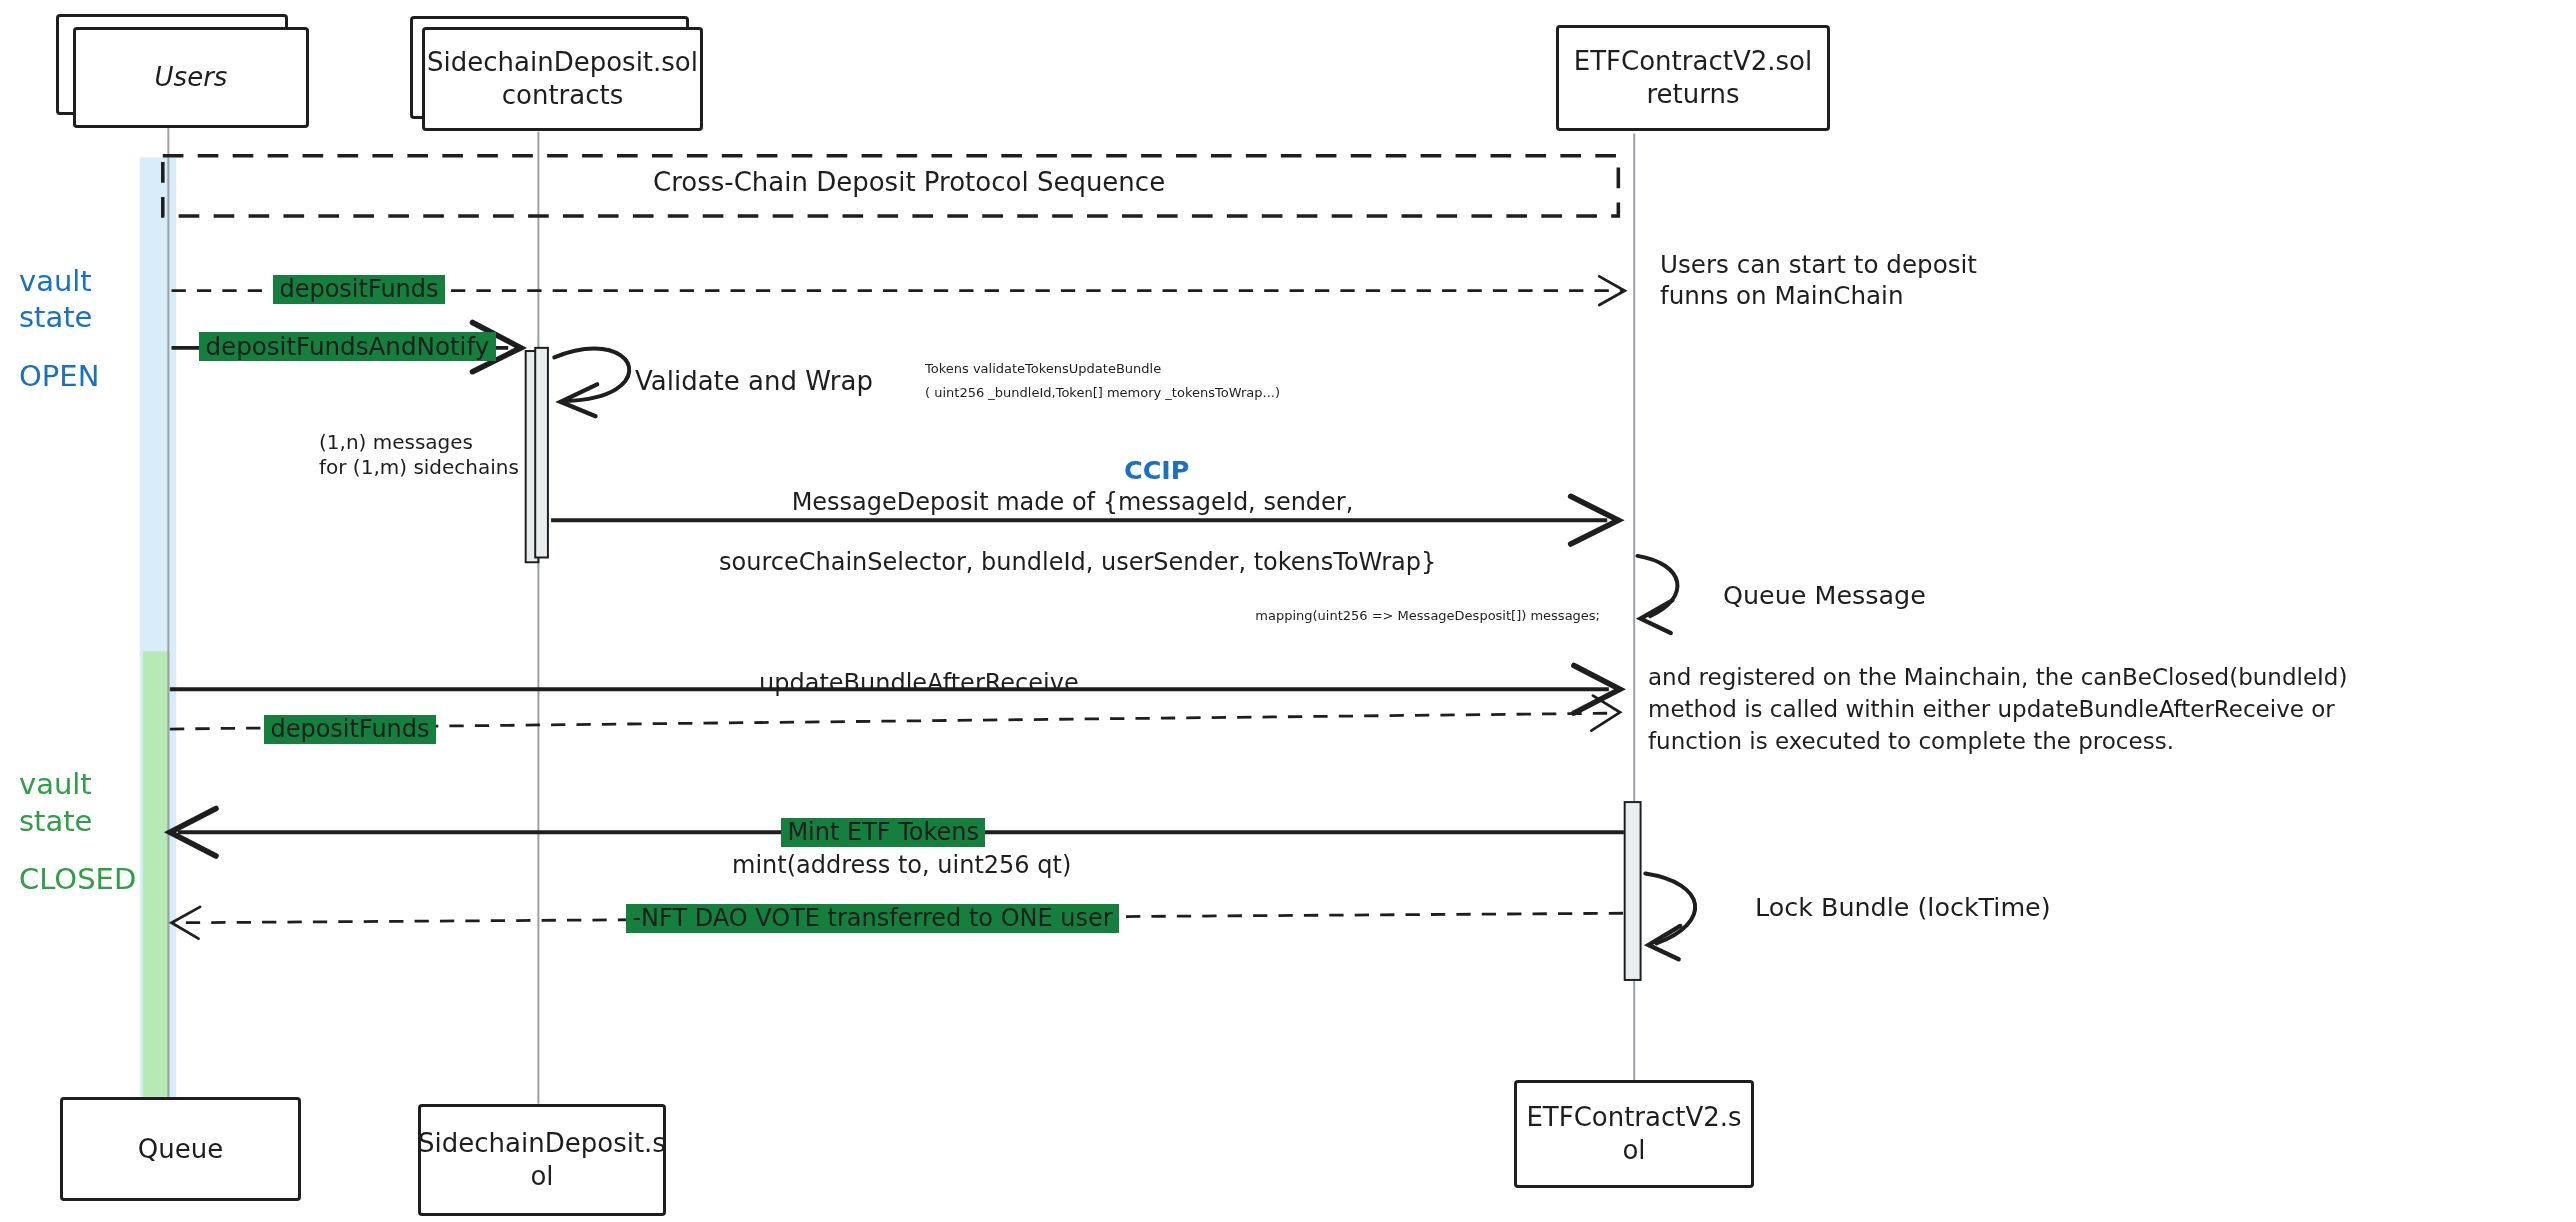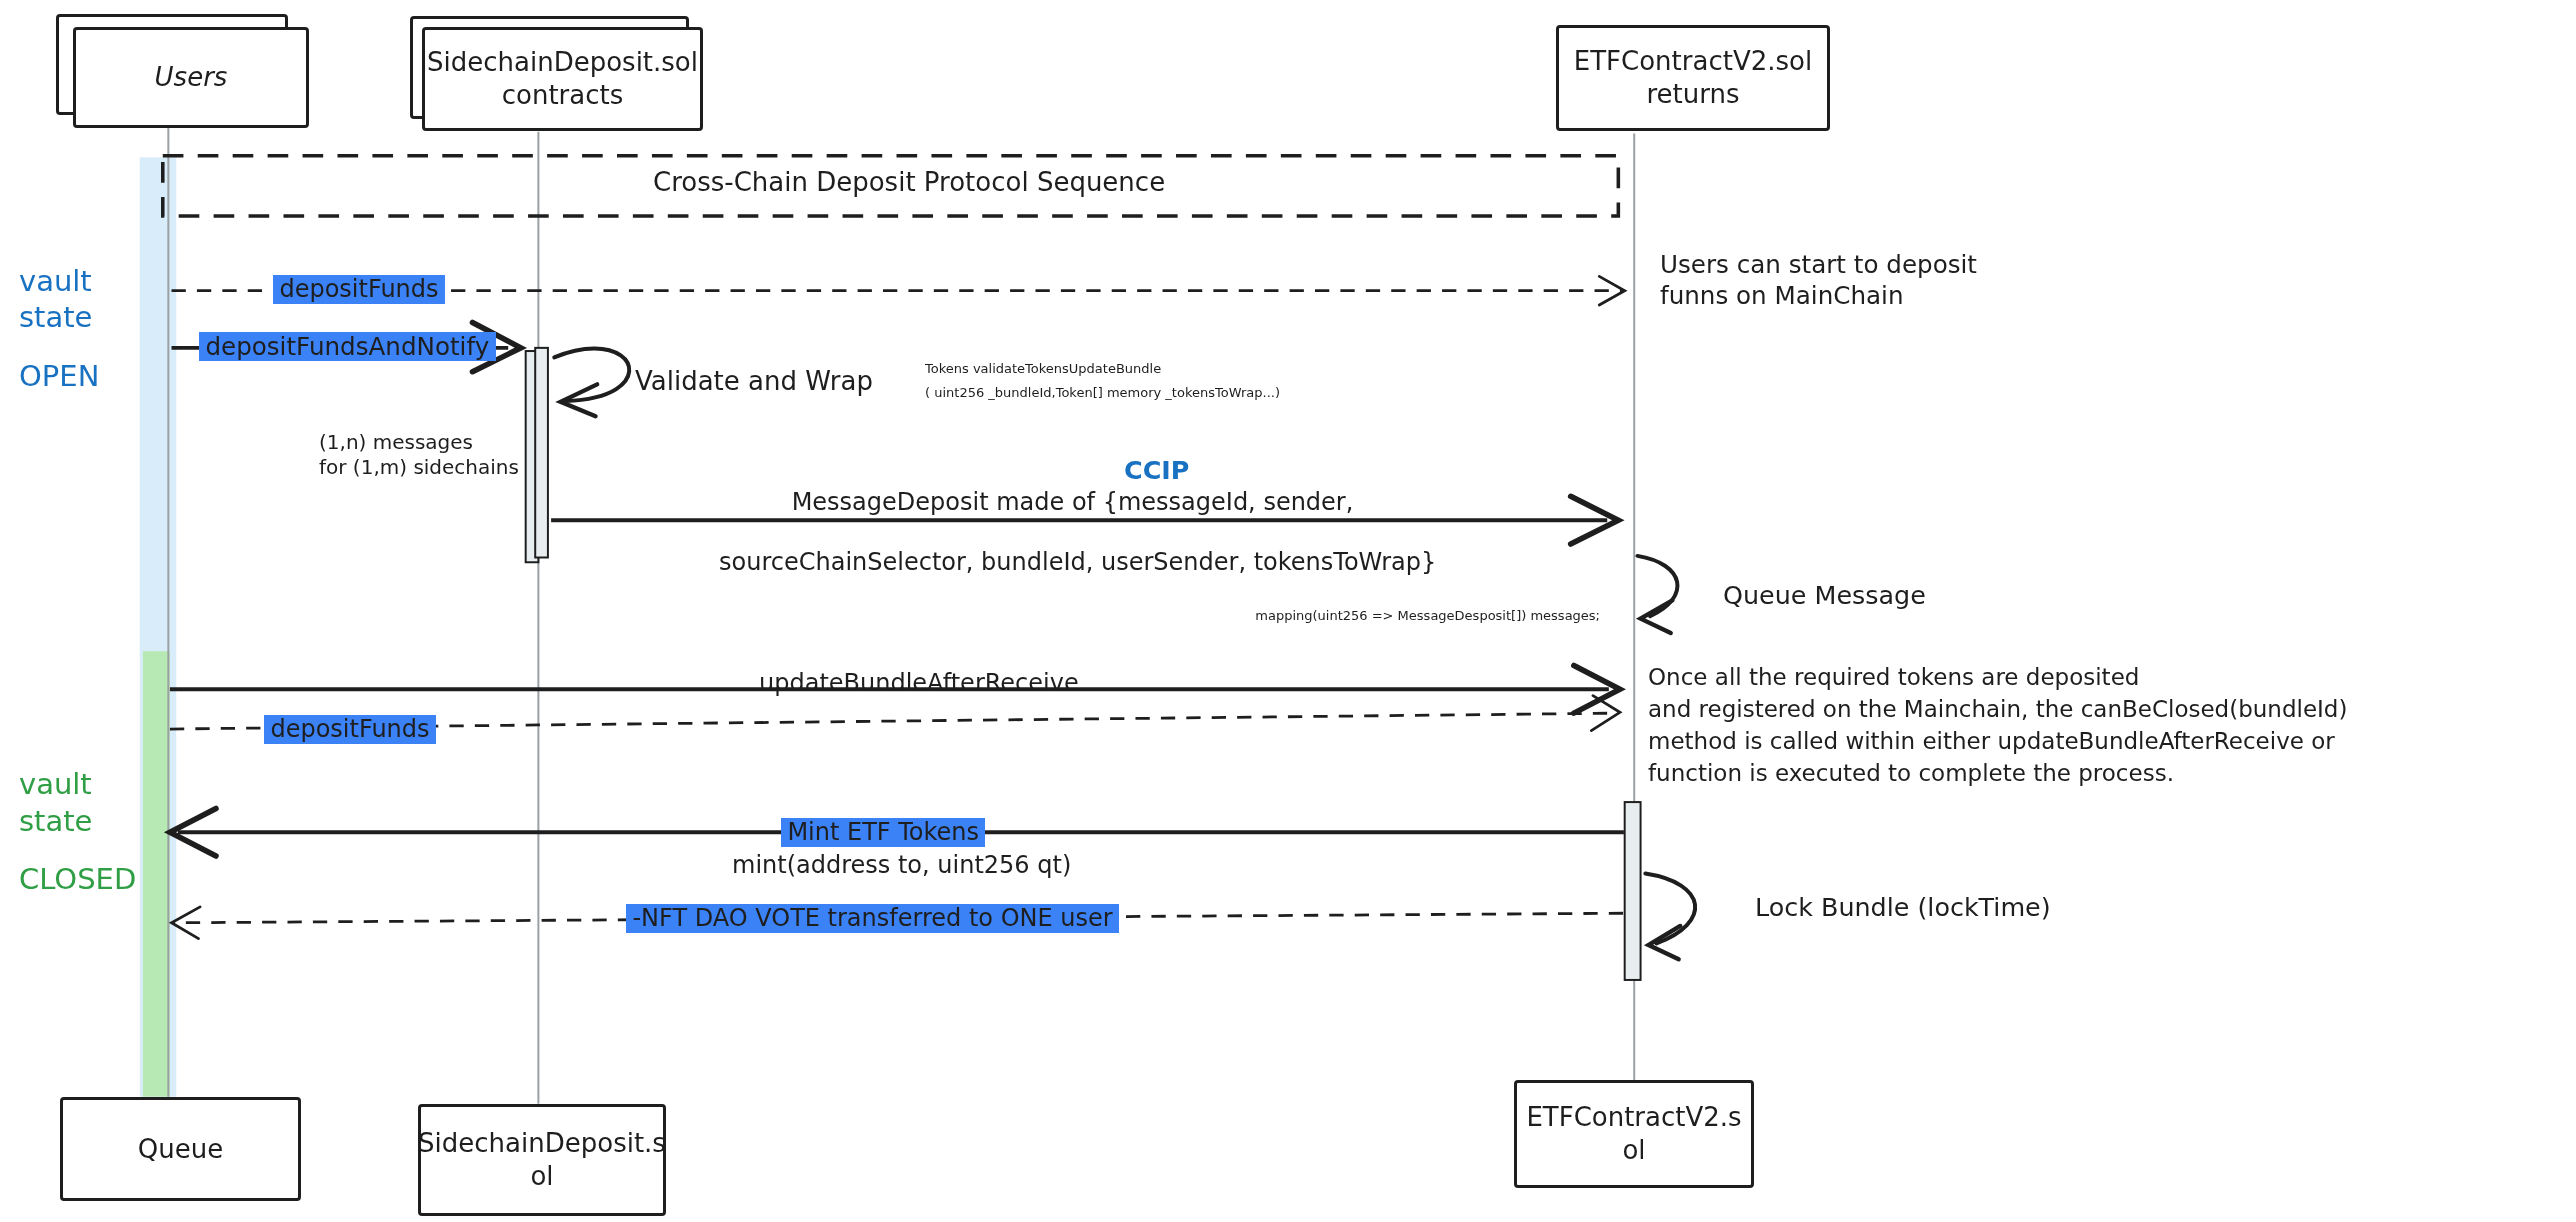--- a/index.html
+++ b/index.html
@@ -4,21 +4,21 @@
 <style>
   html,body{margin:0;padding:0;background:#ffffff;}
   .canvas{position:relative;width:2576px;height:1223px;background:#ffffff;overflow:hidden;
           font-family:"DejaVu Sans", sans-serif;color:#1e1e1e;}
   svg.layer{position:absolute;left:0;top:0;z-index:1;}
   .box{position:absolute;background:#ffffff;border:3.2px solid #1e1e1e;border-radius:4px;
        display:flex;flex-direction:column;align-items:center;justify-content:center;
        z-index:3;font-size:26px;line-height:33px;text-align:center;}
   .box.back{z-index:2;}
   .lbl{position:absolute;z-index:4;white-space:nowrap;font-size:24px;line-height:29px;}
-  .lbl.masked{background:#3b82f6;padding:0 6.4px;}
+  .lbl.masked{background:#15803d;padding:0 6.4px;}
   .lbl.small{font-size:13px;line-height:24px;}
   .lbl.center{text-align:center;}
   .blue{color:#1971c2;}
   .green{color:#2f9e44;}
   .state-lbl{position:absolute;z-index:4;font-size:29px;line-height:35px;white-space:nowrap;}
 </style>
 </head>
 <body>
 
 <div class="canvas">
@@ -141,20 +141,19 @@
   <div class="lbl masked" style="left:626px;top:904px;">-NFT DAO VOTE transferred to ONE user</div>
 
   <div class="lbl" style="left:1722px;top:893px;font-size:25.4px;margin-left:33px;">Lock Bundle (lockTime)</div>
 
   <div style="position:absolute;left:1660px;top:249px;z-index:4;font-size:24.6px;line-height:31px;white-space:nowrap;">
     <div>Users can start to deposit</div>
     <div>funns on MainChain</div>
   </div>
 
   <div style="position:absolute;left:1648px;top:661px;z-index:4;font-size:23px;line-height:32px;white-space:nowrap;">
-    <div>Once all the required tokens are deposited</div>
     <div>and registered on the Mainchain, the canBeClosed(bundleId)</div>
     <div>method is called within either updateBundleAfterReceive or</div>
     <div>function is executed to complete the process.</div>
   </div>
 
 </div>
 
 
 </body></html>

